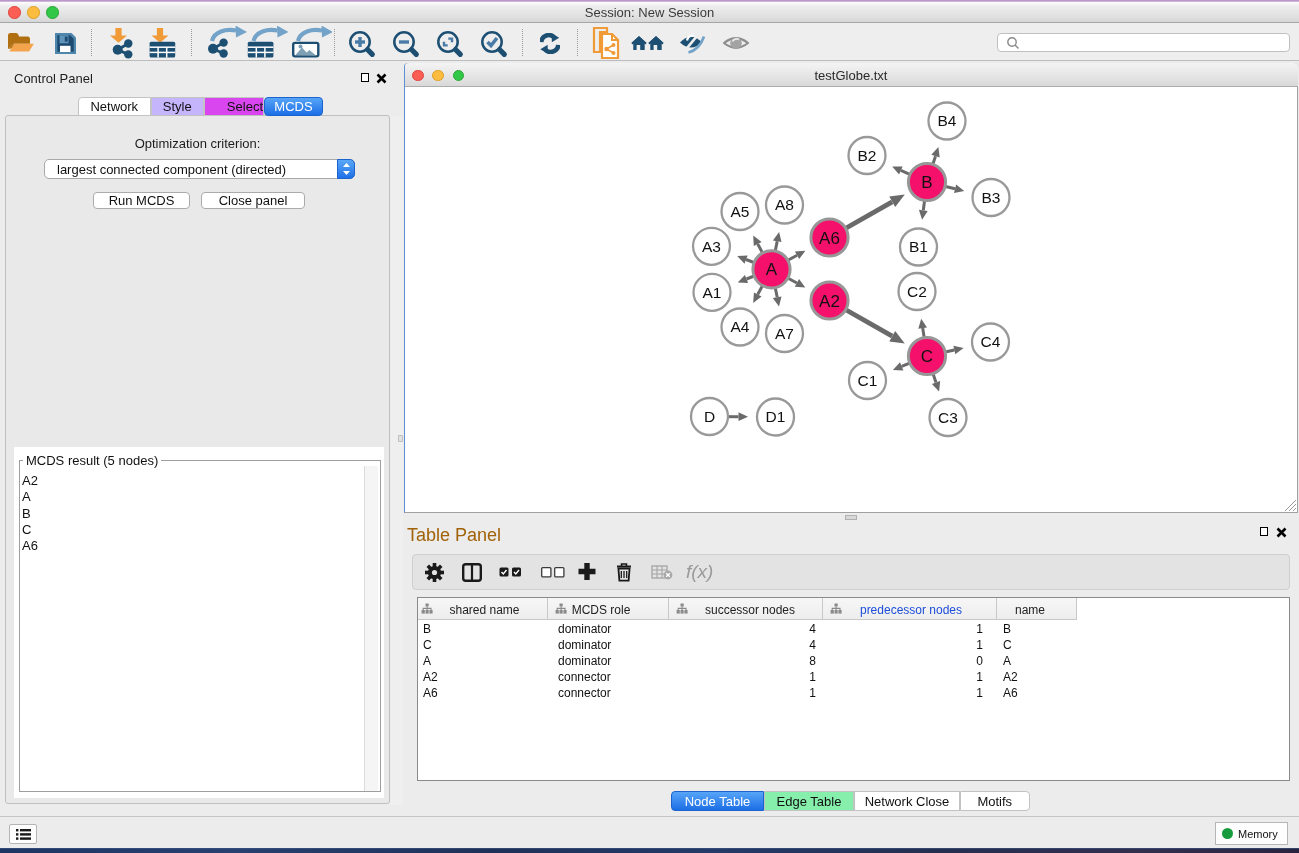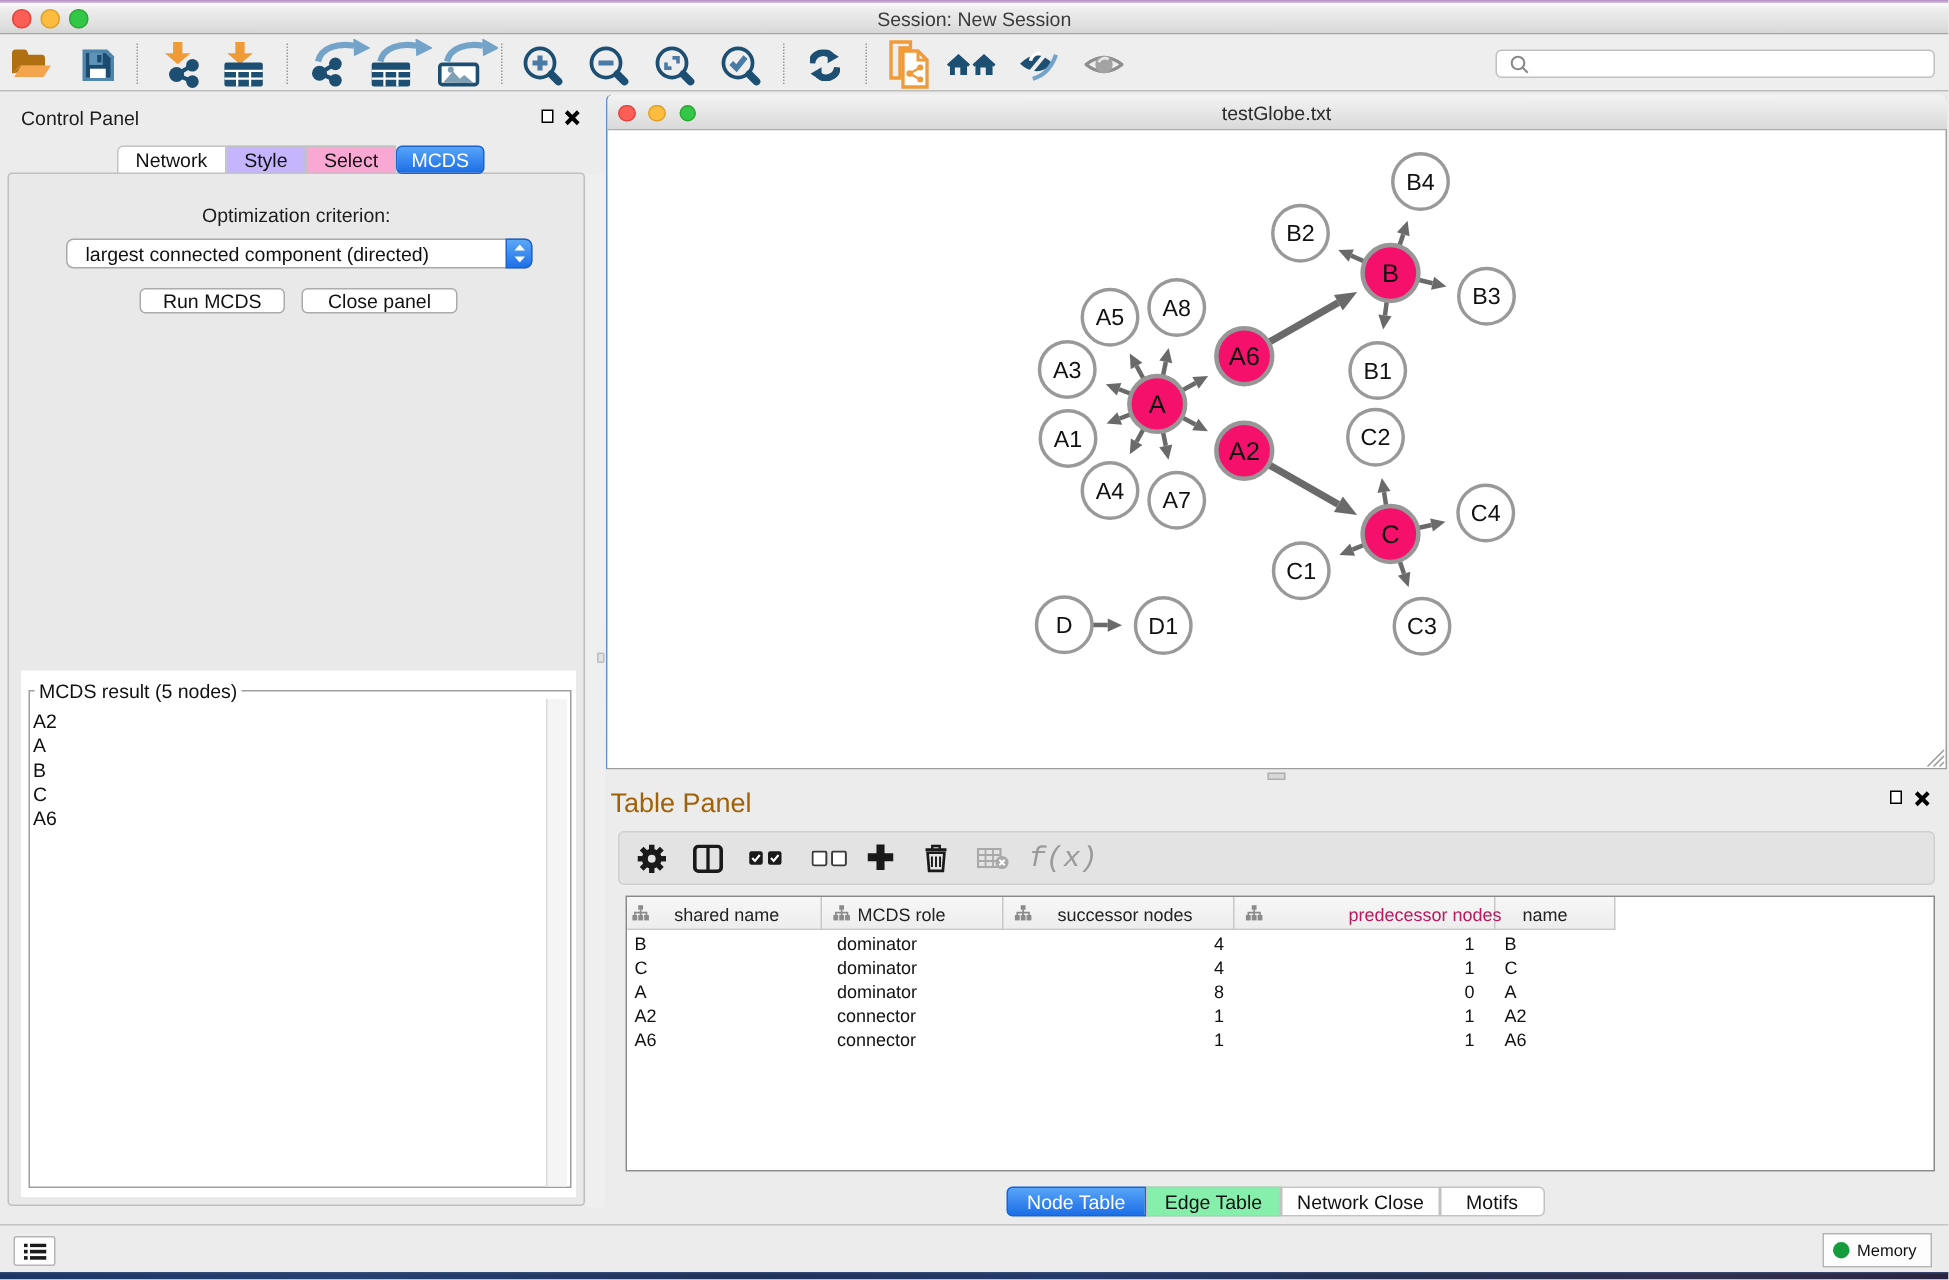--- a/index.html
+++ b/index.html
@@ -146,21 +146,21 @@
 
 <div class="abs" style="left:14px;top:71px;font-size:13px;color:#1d1d1d">Control Panel</div>
 <div class="abs" style="left:361px;top:73px;width:8px;height:9px;border:1.6px solid #000;background:#fff"></div>
 <svg class="abs" style="left:376px;top:72.5px" width="11" height="11" viewBox="0 0 11 11">
     <path d="M1.5 1.5 L9.5 9.5 M9.5 1.5 L1.5 9.5" stroke="#000" stroke-width="2.6"></path>
   </svg>
 <div class="abs" style="left:5px;top:115px;width:385px;height:689px;background:#e9e9e9;border:1px solid #c0c0c0;border-radius:3px"></div>
 
 <div class="abs" style="left:78px;top:97px;width:72.5px;height:19px;background:#fff;border:1px solid #c3c3c3;border-radius:4px 0 0 0;line-height:18px;text-align:center;font-size:13px;color:#111">Network</div>
 <div class="abs" style="left:150.5px;top:97px;width:53.5px;height:19px;background:#c4b5fd;border:1px solid #c3c3c3;line-height:18px;text-align:center;font-size:13px;color:#111">Style</div>
-<div class="abs" style="left:204px;top:97px;width:60px;height:19px;background:#f9a8d4;border:1px solid #c3c3c3;line-height:18px;text-align:center;font-size:13px;color:#111">Select</div>
+<div class="abs" style="left:204px;top:97px;width:60px;height:19px;background:#d946ef;border:1px solid #c3c3c3;line-height:18px;text-align:right;font-size:13px;color:#111">Select</div>
 <div class="abs" style="left:264px;top:97px;width:59px;height:19px;background:linear-gradient(180deg,#57a5f8,#1c6ee6);border:1px solid #1b63cd;border-radius:4px;line-height:18px;text-align:center;font-size:13px;color:#fff">MCDS</div>
 
 <div class="abs" style="left:0;top:136px;width:395px;text-align:center;font-size:13px;color:#1d1d1d">Optimization criterion:</div>
 <div class="abs" style="left:44px;top:158.5px;width:311px;height:20px;background:#fff;border:1px solid #a9a9a9;border-radius:5px"></div>
 <div class="abs" style="left:337px;top:158.5px;width:18px;height:20px;background:linear-gradient(180deg,#5ba8f8,#1f70e8);border-radius:0 5px 5px 0;border:1px solid #1b63cd"></div>
 <svg class="abs" style="left:341.5px;top:162.5px" width="9" height="12" viewBox="0 0 9 12">
     <path d="M4.5 0 L8 4 L1 4 Z" fill="#fff"></path>
     <path d="M4.5 12 L8 8 L1 8 Z" fill="#fff"></path>
   </svg>
 <div class="abs" style="left:57px;top:162px;font-size:13px;color:#111">largest connected component (directed)</div>
@@ -324,34 +324,34 @@
 </svg>
 <svg class="abs" style="left:651px;top:565px" width="22" height="15" viewBox="0 0 22 15">
 <rect x="1" y="1" width="15" height="12" fill="none" stroke="#a9a9a9" stroke-width="1.4"></rect>
 <line x1="1" y1="5" x2="16" y2="5" stroke="#a9a9a9" stroke-width="1.2"></line>
     <line x1="1" y1="9" x2="16" y2="9" stroke="#a9a9a9" stroke-width="1.2"></line>
 <line x1="6" y1="1" x2="6" y2="13" stroke="#a9a9a9" stroke-width="1.2"></line>
     <line x1="11" y1="1" x2="11" y2="13" stroke="#a9a9a9" stroke-width="1.2"></line>
 <circle cx="17" cy="10" r="4.4" fill="#a9a9a9"></circle>
     <path d="M15.2 8.2 L18.8 11.8 M18.8 8.2 L15.2 11.8" stroke="#fff" stroke-width="1.3"></path>
 </svg>
-<div class="abs" style="left:686px;top:561px;font-family:Liberation Mono, monospace;font-style:italic;font-size:19px;color:#9a9a9a"><i>f(x)</i></div>
+<div class="abs" style="left:686px;top:561px;font-family:Liberation Sans, sans-serif;font-style:italic;font-size:19px;color:#9a9a9a"><i>f(x)</i></div>
 
 <div class="abs" style="left:417px;top:597px;width:873px;height:184px;background:#fff;border:1px solid #8a8a8a"></div>
 <div class="abs" style="left:418px;top:598px;width:658px;height:22px;background:linear-gradient(180deg,#f7f7f7,#ededed);border-bottom:1px solid #c8c8c8"></div>
 
 <div class="abs" style="left:546.5px;top:598px;width:1px;height:22px;background:#c8c8c8"></div>
 <div class="abs" style="left:668px;top:598px;width:1px;height:22px;background:#c8c8c8"></div>
 <div class="abs" style="left:822px;top:598px;width:1px;height:22px;background:#c8c8c8"></div>
 <div class="abs" style="left:996px;top:598px;width:1px;height:22px;background:#c8c8c8"></div>
 <div class="abs" style="left:1075.5px;top:598px;width:1px;height:22px;background:#c8c8c8"></div>
 <div class="abs" style="left:394.5px;top:603px;width:180px;text-align:center;font-size:12px;color:#222">shared name</div>
 <div class="abs" style="left:511px;top:603px;width:180px;text-align:center;font-size:12px;color:#222">MCDS role</div>
 <div class="abs" style="left:660px;top:603px;width:180px;text-align:center;font-size:12px;color:#222">successor nodes</div>
-<div class="abs" style="left:821px;top:603px;width:180px;text-align:right;font-size:12px;color:#be185d">predecessor nodes</div>
+<div class="abs" style="left:821px;top:603px;width:180px;text-align:center;font-size:12px;color:#1d4ed8">predecessor nodes</div>
 <div class="abs" style="left:940px;top:603px;width:180px;text-align:center;font-size:12px;color:#222">name</div>
 <svg style="position:absolute;left:420.5px;top:602.5px" width="12" height="11" viewBox="0 0 12 11">
 <rect x="4.5" y="0.5" width="3.2" height="3" fill="#8b8b8b"></rect>
 <rect x="0.6" y="7" width="3.2" height="3.6" fill="#8b8b8b"></rect>
 <rect x="4.5" y="7" width="3.2" height="3.6" fill="#8b8b8b"></rect>
 <rect x="8.4" y="7" width="3.2" height="3.6" fill="#8b8b8b"></rect>
 <path d="M6.1 3.5 L6.1 7 M2.2 7 L2.2 5.4 L10 5.4 L10 7" stroke="#8b8b8b" fill="none" stroke-width="1.1"></path>
   </svg>
 <svg style="position:absolute;left:554.5px;top:602.5px" width="12" height="11" viewBox="0 0 12 11">
 <rect x="4.5" y="0.5" width="3.2" height="3" fill="#8b8b8b"></rect>

